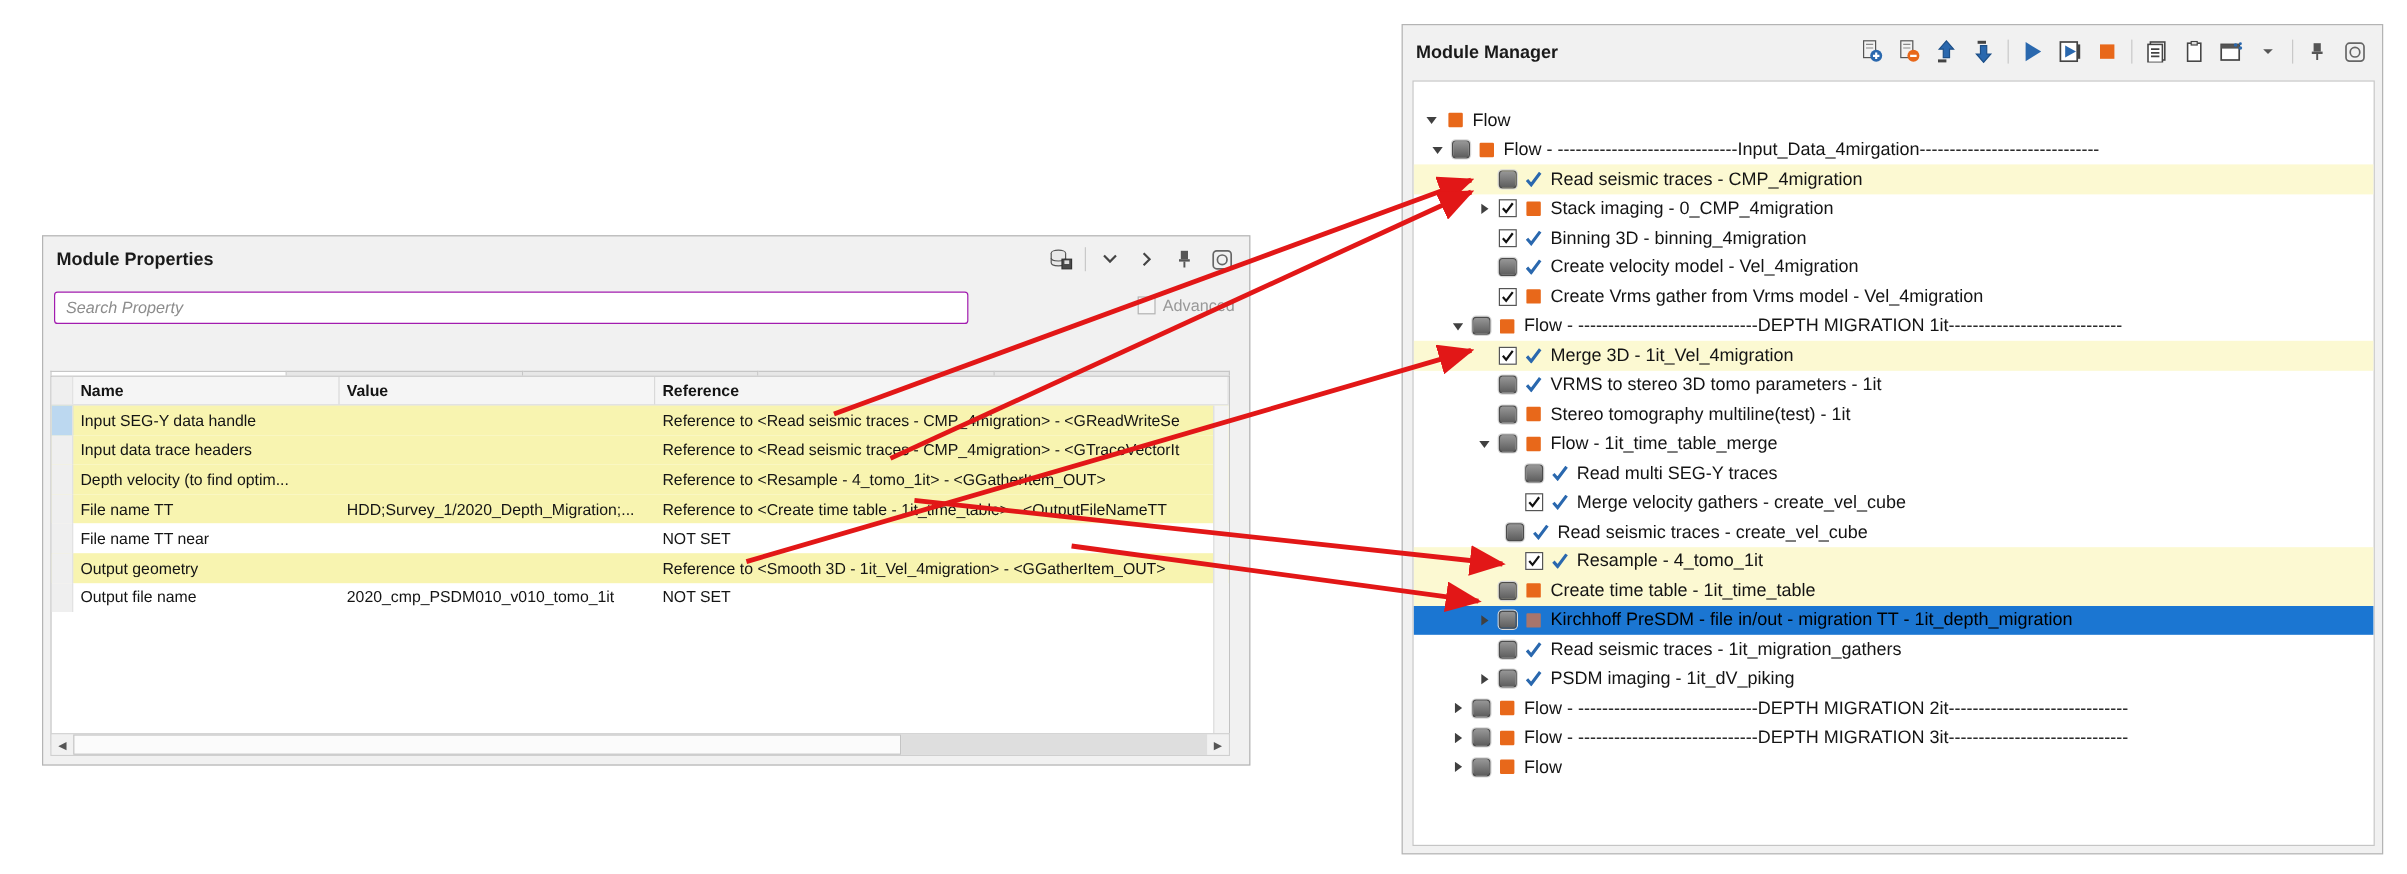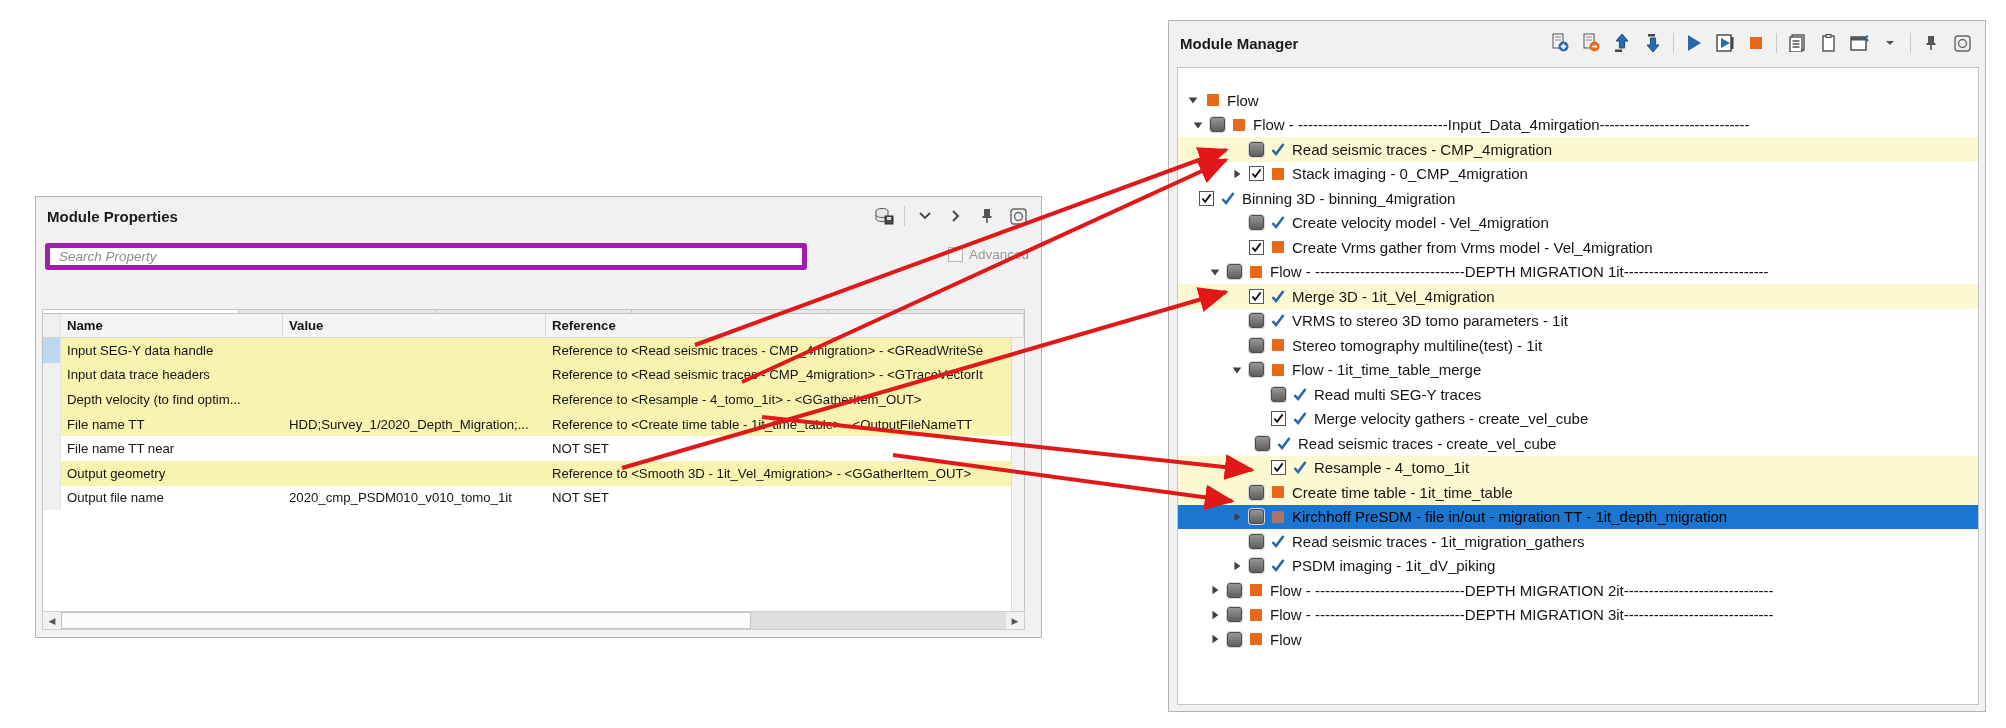--- a/index.html
+++ b/index.html
@@ -12,21 +12,21 @@
   .title { font-weight:bold; font-size:15px; color:#1a1a1a; padding-left:11px; }
   .tb-icons { margin-left:auto; display:flex; align-items:center; gap:9px; padding-right:12px; }
   .tb-sep { width:1px; height:20px; background:#c9c9c9; }
   .icon-btn { width:22px; height:22px; display:flex; align-items:center; justify-content:center; }
   .icon-btn svg { display:block; }
 
   
   #module-properties { left:35px; top:196px; width:1007px; height:442px; }
   #module-properties .titlebar { height:38px; }
   #mp-search { position:absolute; left:9px; top:46px; width:762px; height:27px;
-    border:5px solid #a21caf; border-radius:3px; background:#fff; padding:0 9px;
+    border:1px solid #a21caf; border-radius:3px; background:#fff; padding:0 9px;
     font-size:13.5px; font-style:italic; color:#444; font-family:"Liberation Sans",sans-serif; }
   #mp-search::placeholder { color:#8c8c8c; font-style:italic; }
   .adv-wrap { position:absolute; left:912px; top:50px; display:flex; align-items:center; gap:6px; }
   .adv-box { width:15px; height:15px; border:1px solid #b2b2b2; background:#f6f6f6; }
   .adv-label { font-size:13.5px; color:#989898; }
 
   .tabbar { position:absolute; left:6px; top:84px; width:983px; height:32px; display:flex;margin-top:28px; }
   .tab { flex:1; display:flex; align-items:center; justify-content:center; font-size:13.5px;
     color:#2b2b2b; background:#e7e7e7; border:1px solid #c6c6c6; border-left:none; }
   .tab:first-child { border-left:1px solid #c6c6c6; }
@@ -338,21 +338,21 @@
               <svg width="11" height="11" viewBox="0 0 12 12">
                 <path d="M1.5 6l3 3.5L10.5 1.5" fill="none" stroke="#111" stroke-width="2"></path>
               </svg>
             </div>
           </div>
           <div class="slot ticon">
             <div class="sq" style="background:#e8681a"></div>
           </div>
           <div class="tree-label">Stack imaging - 0_CMP_4migration</div>
         </div>
-        <div class="tree-row" style="">
+        <div class="tree-row" style="padding-left: 50px;">
           <div class="slot arrow"></div>
           <div class="slot cbox">
             <div class="cb-checked">
               <svg width="11" height="11" viewBox="0 0 12 12">
                 <path d="M1.5 6l3 3.5L10.5 1.5" fill="none" stroke="#111" stroke-width="2"></path>
               </svg>
             </div>
           </div>
           <div class="slot ticon">
             <svg width="14" height="13" viewBox="0 0 14 13">

